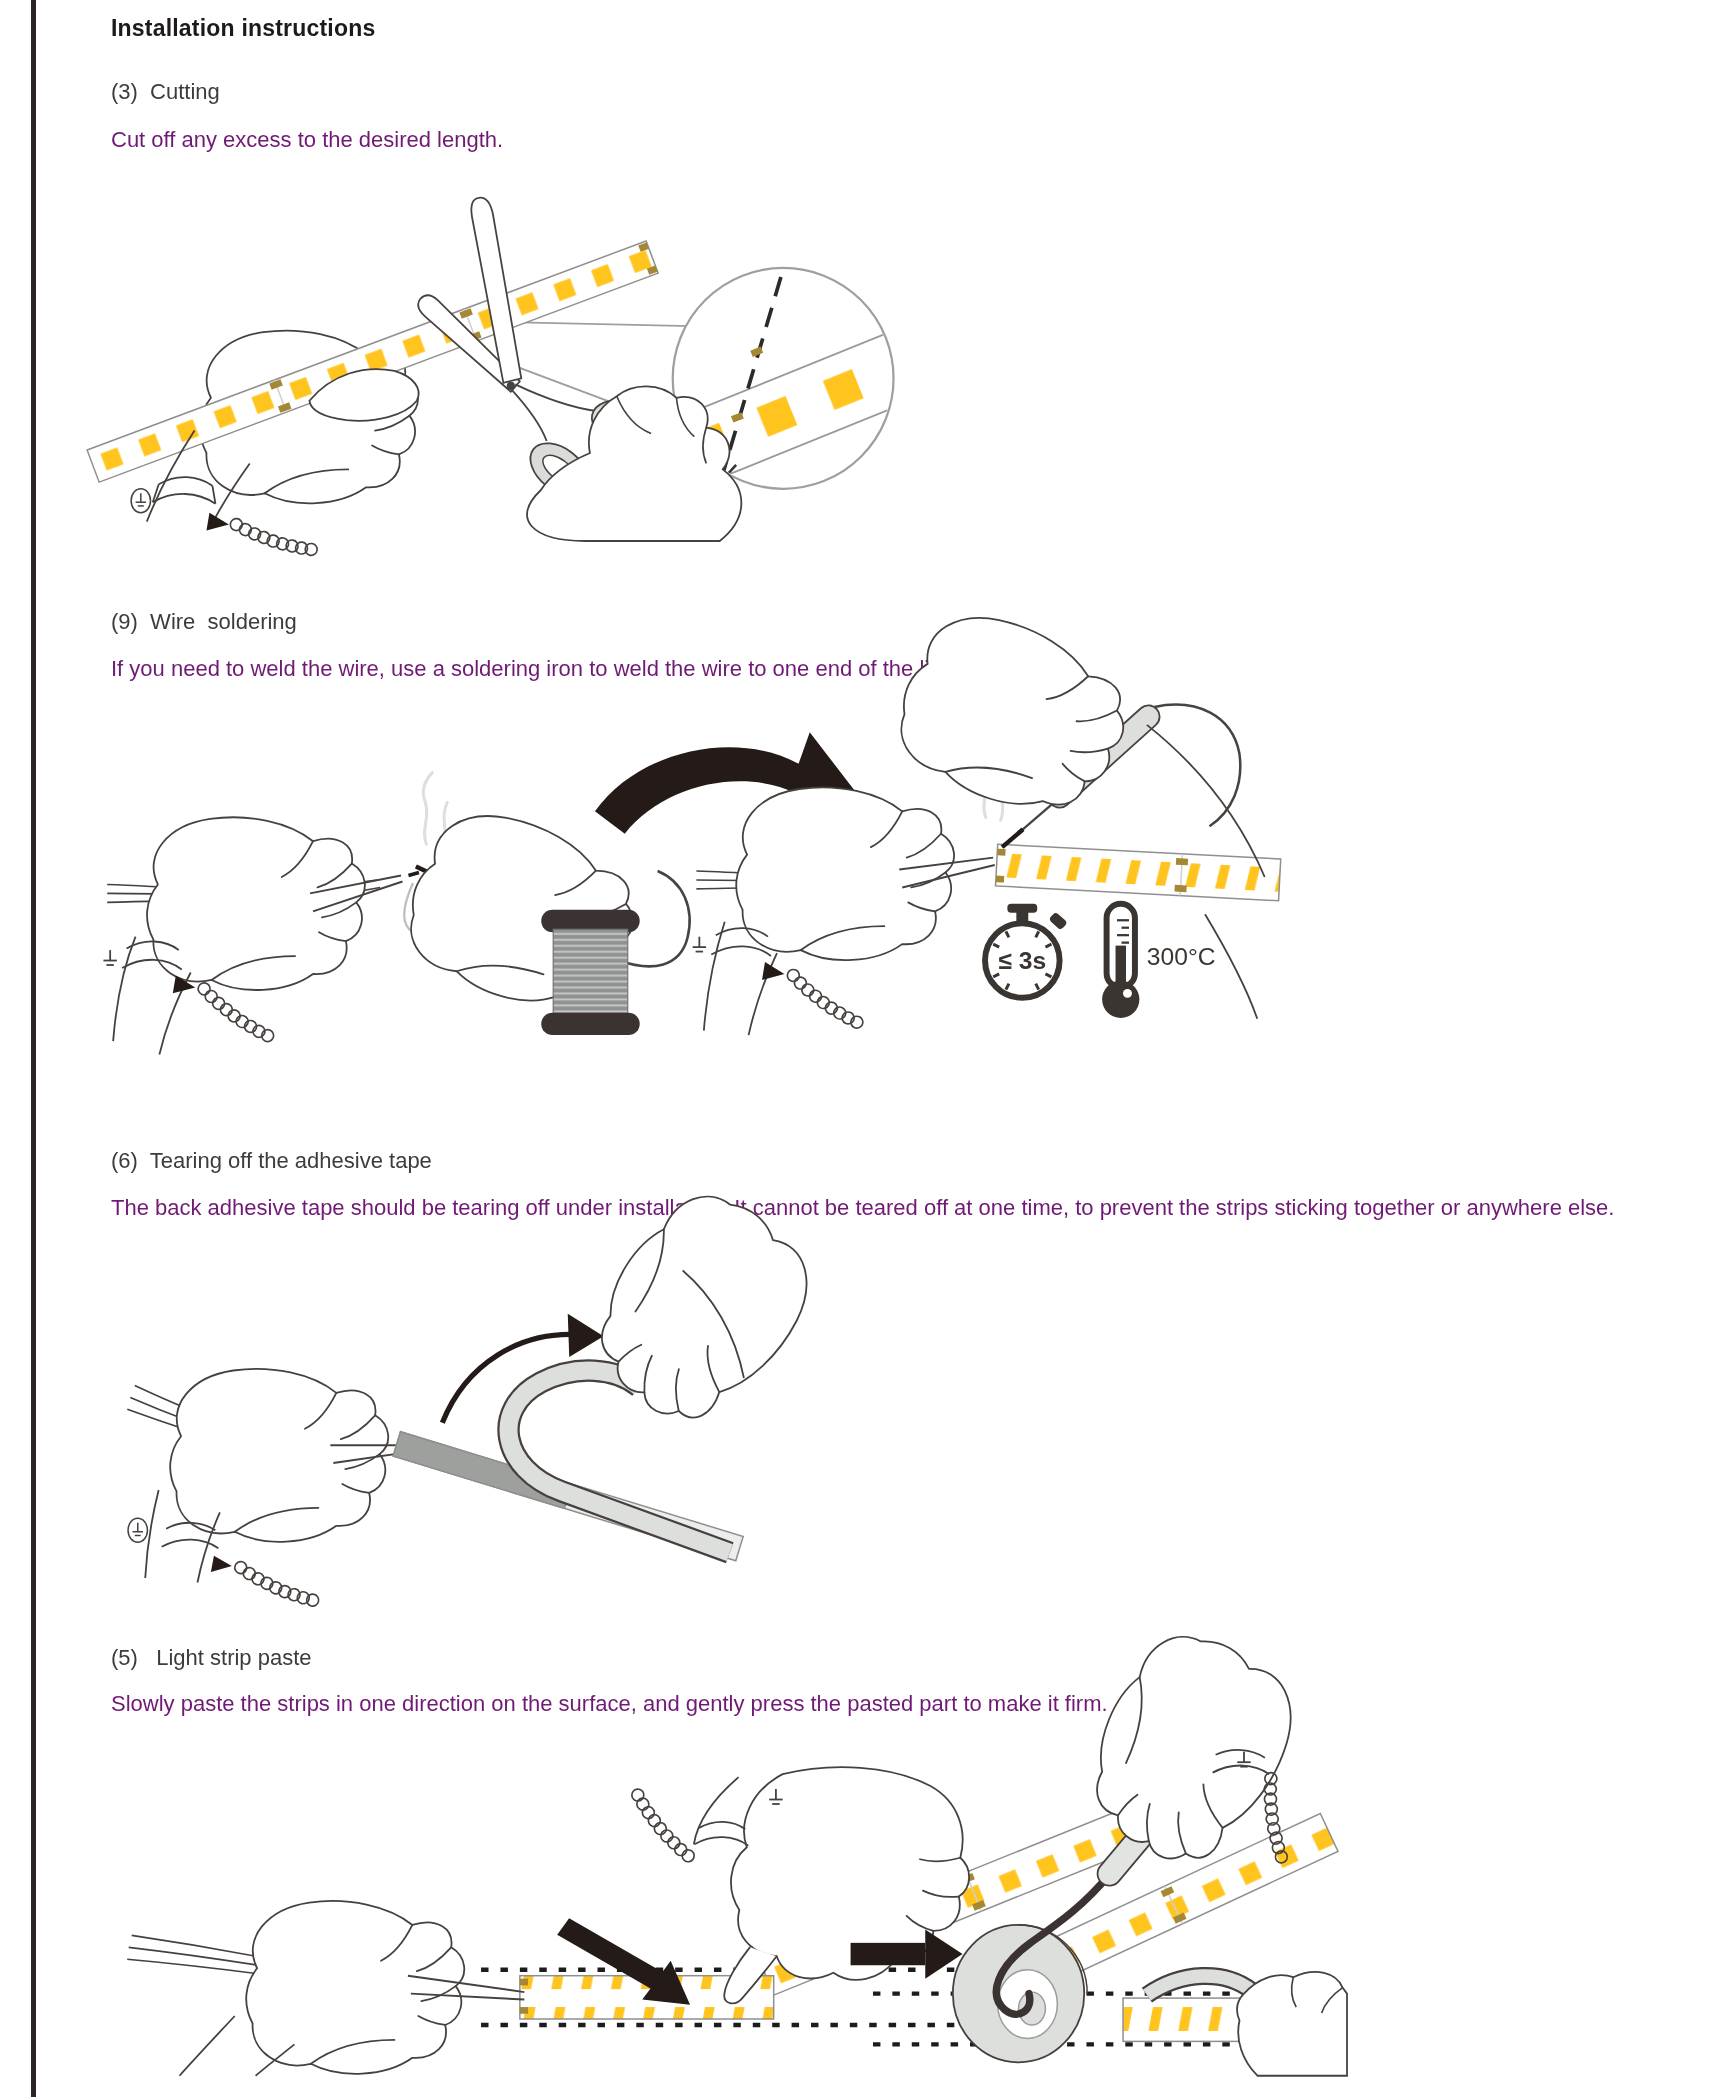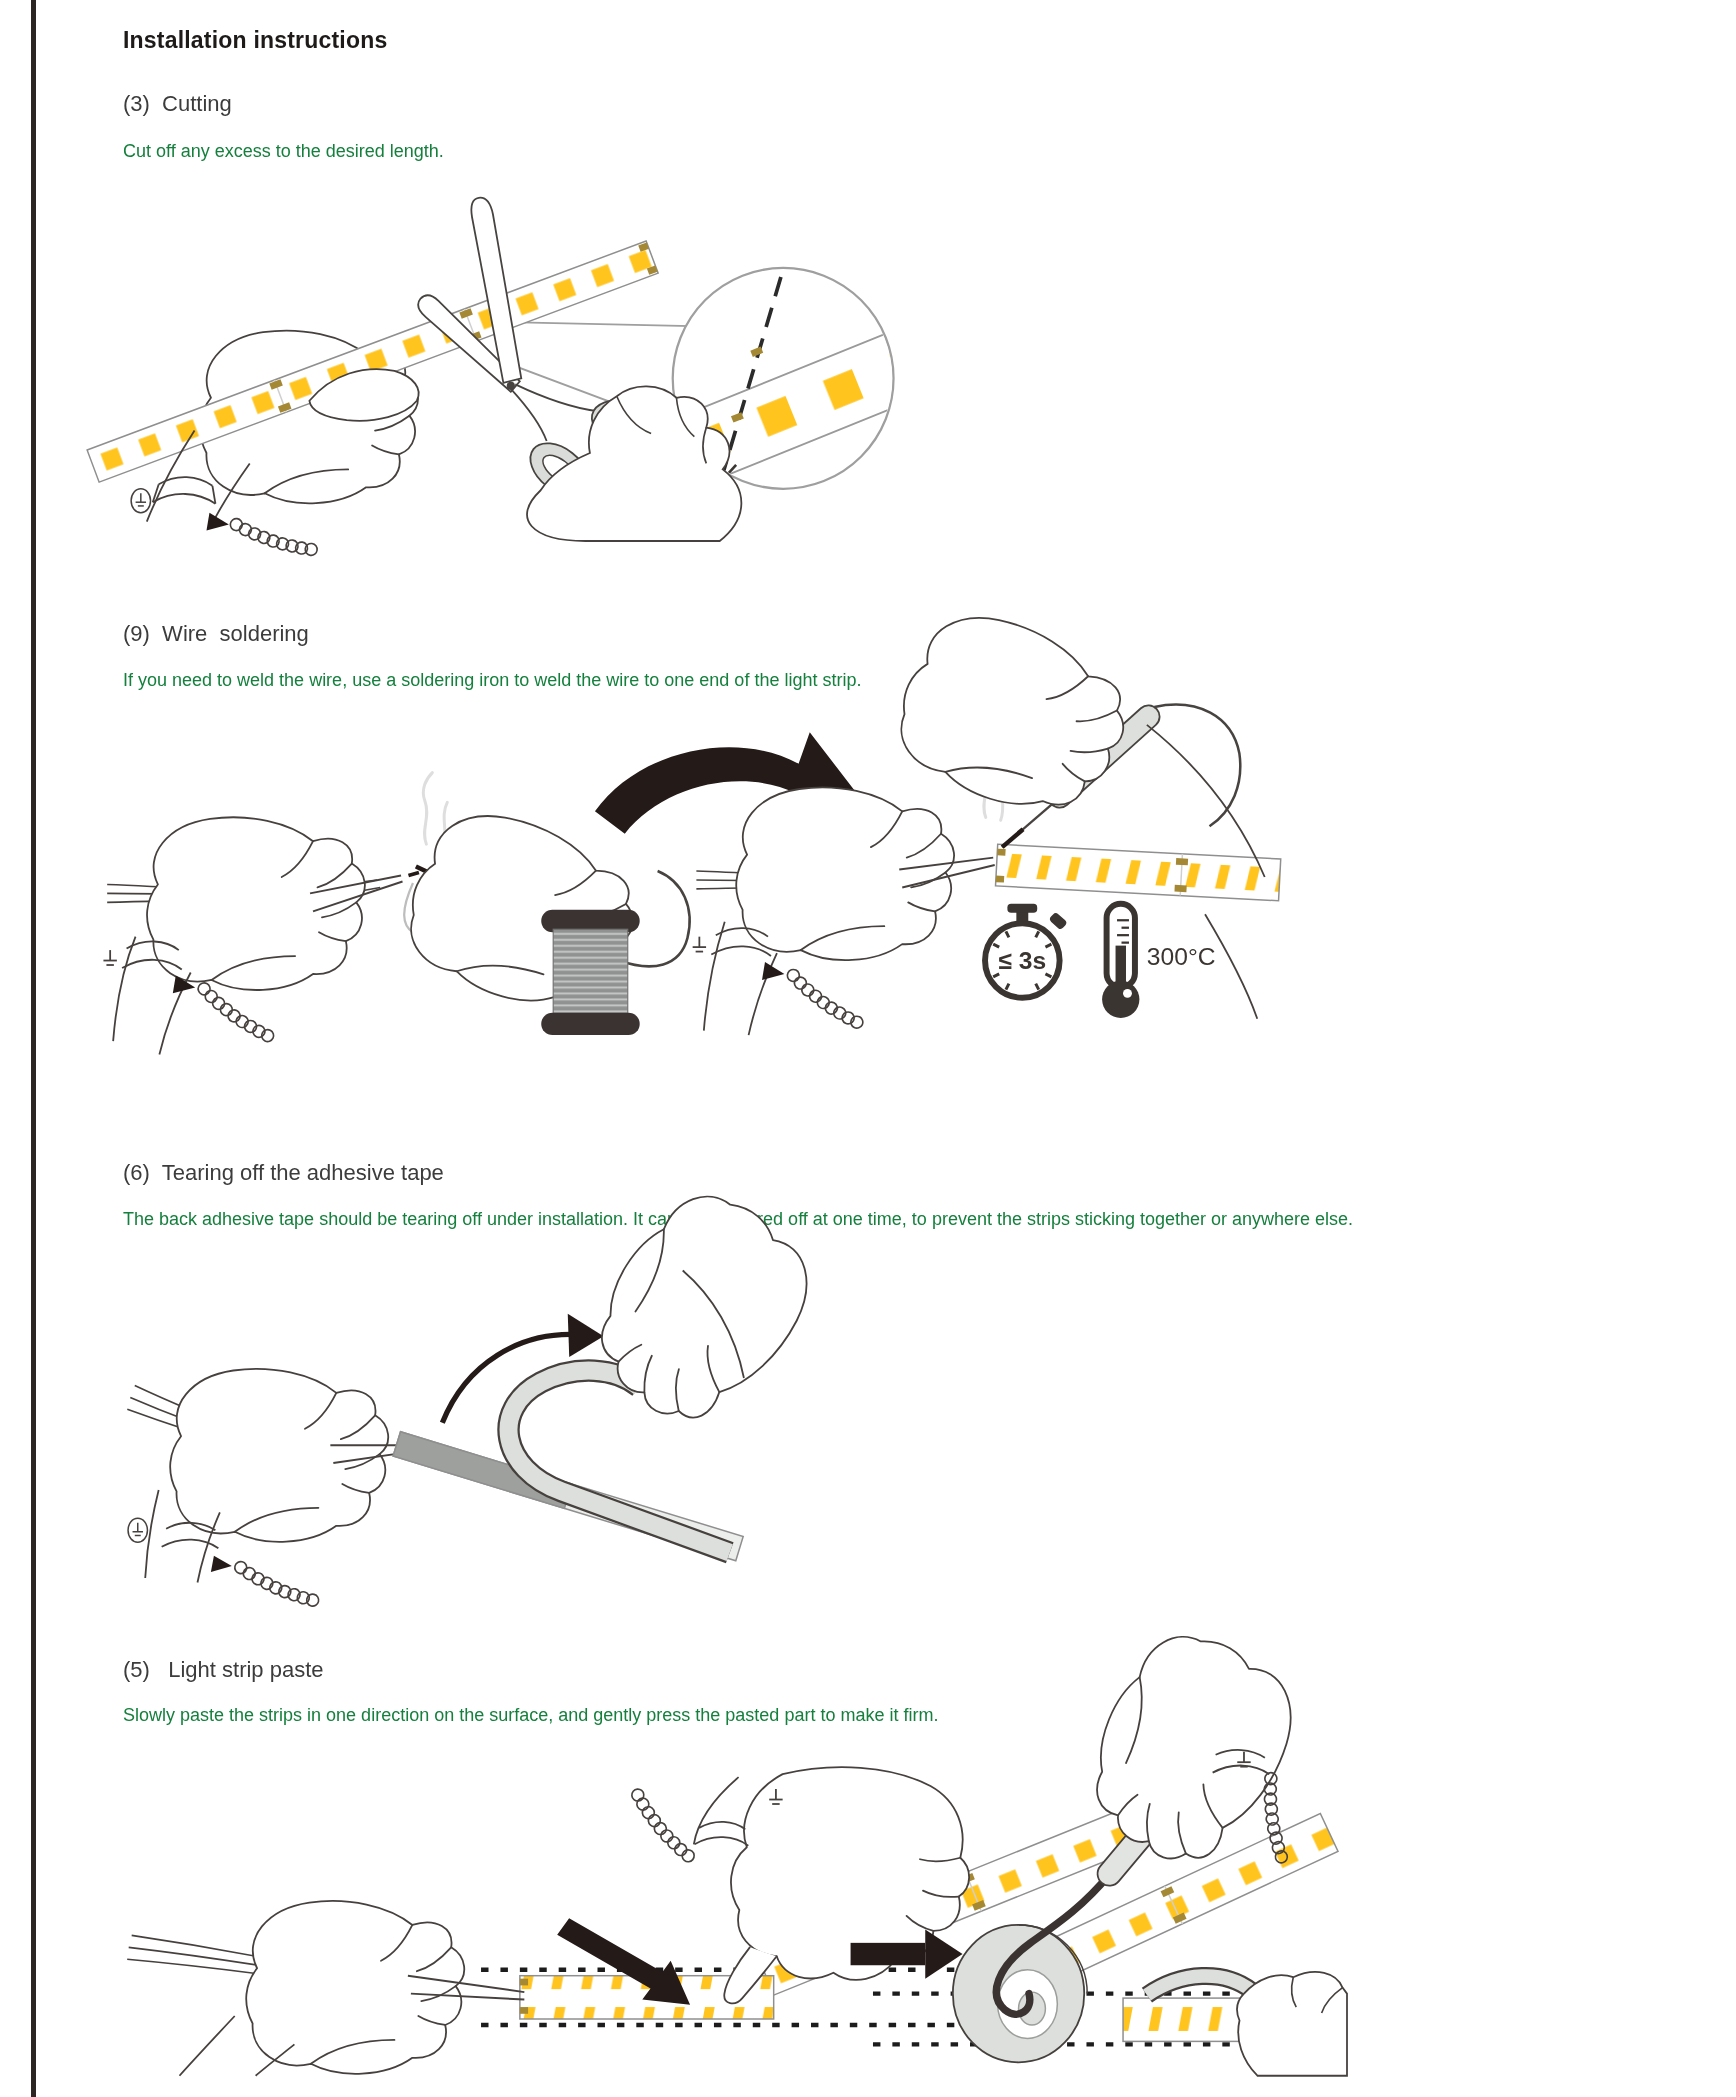--- a/index.html
+++ b/index.html
@@ -1,22 +1,22 @@
 <!DOCTYPE html>
 <html style="font-size:12px"><head>
 <meta charset="utf-8">
 <style>
   html,body{margin:0;padding:0}
   body{position:relative;width:1737px;height:2097px;background:#ffffff;overflow:hidden;
        font-family:"Liberation Sans","DejaVu Sans",sans-serif;color:#3e3e3e}
   .accent{position:absolute;left:31px;top:0;width:5.2px;height:2097px;background:#2b2624}
-  .t{position:absolute;left:107px;margin:16px;white-space:pre-wrap}
+  .t{position:absolute;left:107px;margin:4px;white-space:pre-wrap}
   .title{font-size:23px;font-weight:bold;color:#1d1a19;letter-spacing:0.2px}
   .h{font-size:22px;color:#3c3c3c}
-  .b{font-size:18px;color:#15803d;line-height:35px}
+  .b{font-size:22px;color:#701a75;line-height:35px}
   svg.illus{position:absolute;overflow:visible}
   svg text{font-family:"Liberation Sans","DejaVu Sans",sans-serif}
 </style>
 </head>
 <body>
 
 <svg width="0" height="0" style="position:absolute" aria-hidden="true">
   <defs>
     <pattern id="ledA" width="54" height="46" patternUnits="userSpaceOnUse">
       <rect width="54" height="46" fill="#ffffff"></rect>

